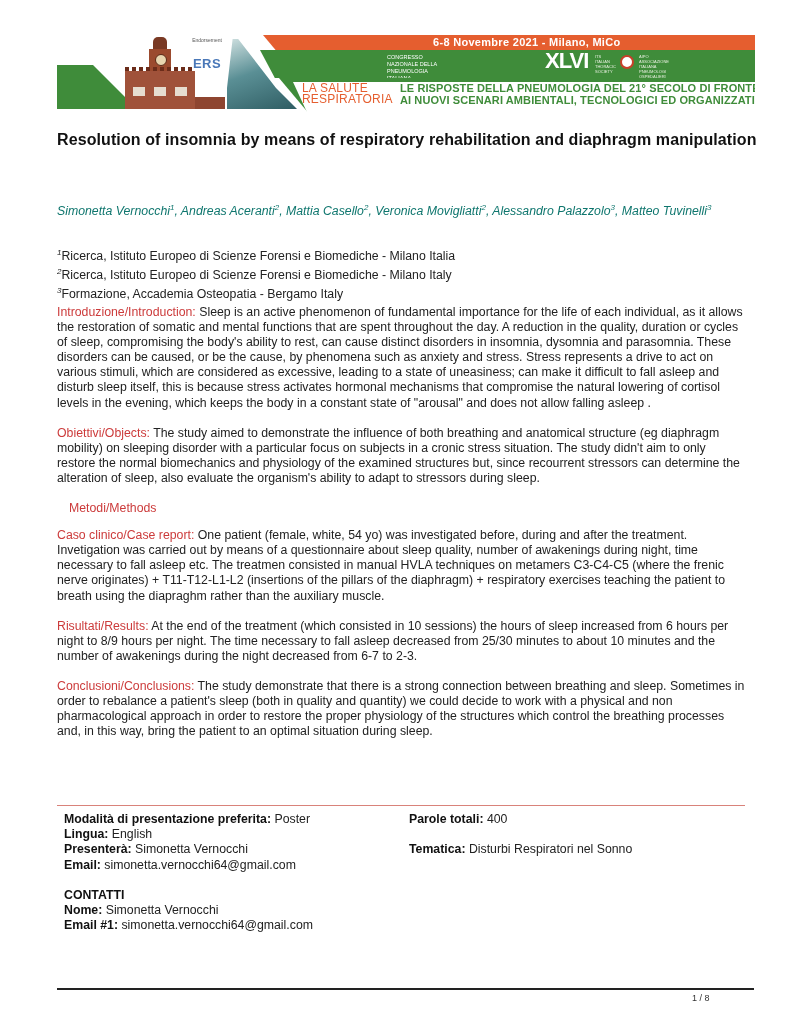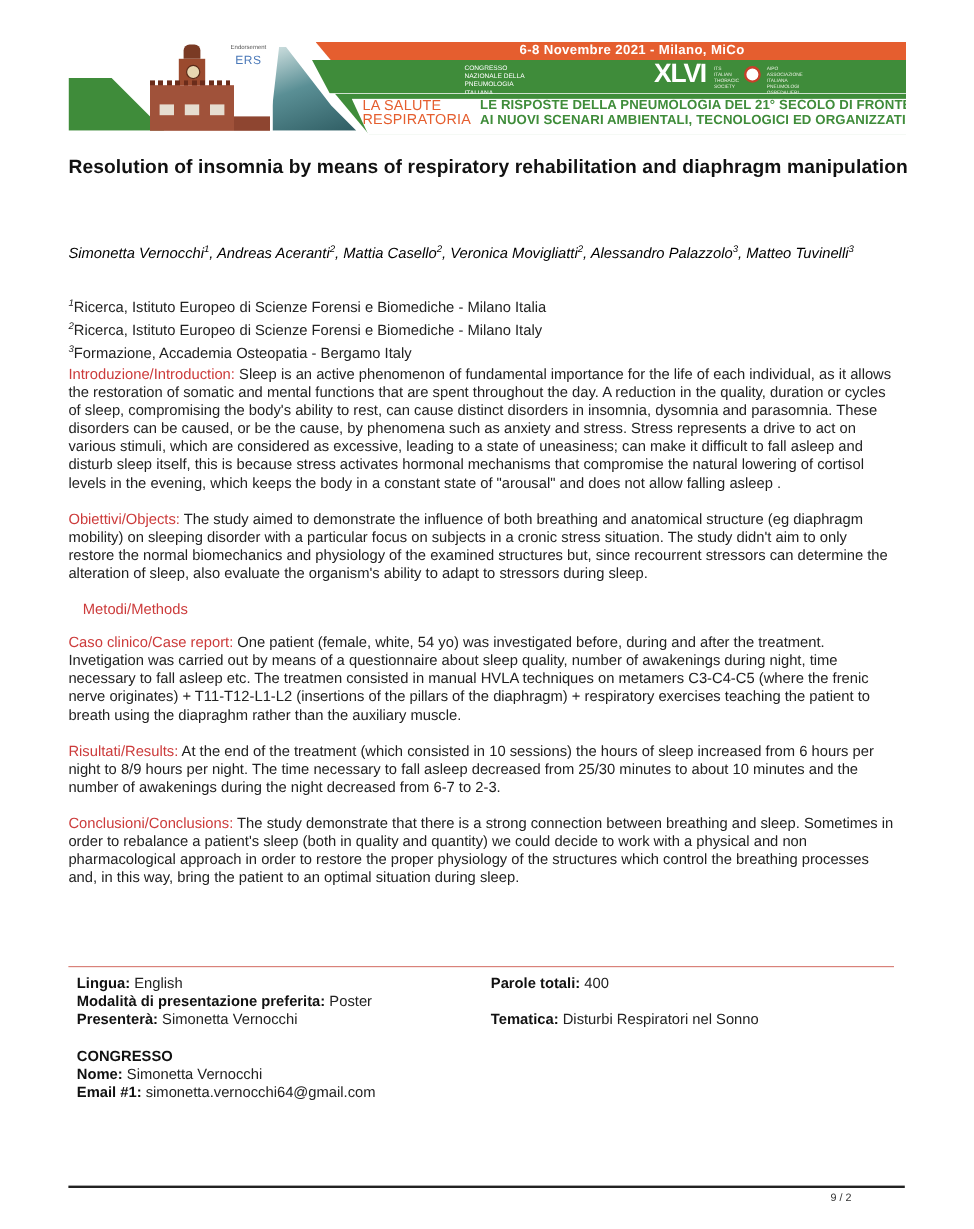--- a/index.html
+++ b/index.html
@@ -10,39 +10,39 @@
   .banner .green-left { position:absolute; left:0; top:30px; width:80px; height:44px; background:#3f8c3a; clip-path:polygon(0 0, 45% 0, 100% 100%, 0 100%); }
   .banner .tower { position:absolute; left:68px; top:2px; width:70px; height:72px; }
   .banner .tower .top1 { position:absolute; left:28px; top:0; width:14px; height:12px; background:#7a3a24; border-radius:5px 5px 0 0; }
   .banner .tower .top2 { position:absolute; left:24px; top:12px; width:22px; height:22px; background:#9b4a2e; }
   .banner .tower .clock { position:absolute; left:30px; top:17px; width:10px; height:10px; border-radius:50%; background:#e8d6b0; border:1px solid #5a2a18; }
   .banner .tower .base { position:absolute; left:0; top:34px; width:70px; height:38px; background:#a0523a; }
   .banner .tower .battl { position:absolute; left:0; top:30px; width:70px; height:6px; background:repeating-linear-gradient(90deg,#6b2c1a 0 4px,transparent 4px 7px); }
   .banner .tower .win { position:absolute; top:50px; width:12px; height:9px; background:#e6ddd0; }
   .banner .wall { position:absolute; left:138px; top:62px; width:30px; height:12px; background:#8e4530; }
   .banner .endorse { position:absolute; left:120px; top:2px; width:60px; height:30px; text-align:center; font-size:5px; color:#555; }
-  .banner .endorse .logo { font-size:10px; font-weight:normal; color:#4a78b8; margin-top:2px; letter-spacing:0.5px; }
+  .banner .endorse .logo { font-size:13px; font-weight:bold; color:#4a78b8; margin-top:13px; letter-spacing:0.5px; }
   .banner .skyscraper { position:absolute; left:170px; top:4px; width:70px; height:70px; background:linear-gradient(160deg, #cfe0e0 0%, #5a8f95 45%, #2f5d63 100%); clip-path:polygon(8% 0, 16% 0, 70% 70%, 100% 100%, 0 100%, 0 70%); }
   .banner .orange-bar { position:absolute; left:206px; top:0; width:503px; height:15px; background:#e55e2f; clip-path:polygon(0 0,100% 0,100% 100%, 2.5% 100%); }
   .banner .orange-bar span { position:absolute; left:170px; top:1px; color:#fff; font-size:11px; font-weight:bold; letter-spacing:0.3px; }
   .banner .green-mid { position:absolute; left:203px; top:15px; width:495px; height:28px; background:#3f8c3a; clip-path:polygon(0 0,100% 0,100% 100%, 3% 100%); }
   .banner .xxii { position:absolute; left:288px; top:17px; color:#fff; font-size:22px; font-weight:bold; letter-spacing:-1px;margin-top:31px; }
   .banner .cong { position:absolute; left:330px; top:19px; color:#fff; font-size:5.5px; line-height:7px; text-transform:uppercase; }
   .banner .xlvi { position:absolute; left:488px; top:13px; color:#fff; font-size:22px; font-weight:bold; letter-spacing:-1px; }
   .banner .its { position:absolute; left:538px; top:19px; color:#e8efe0; font-size:4px; line-height:5px; width:22px; }
   .banner .aipo-logo { position:absolute; left:563px; top:20px; width:14px; height:14px; border-radius:50%; background:#fff; border:2px solid #c8402a; box-sizing:border-box; }
   .banner .aipo { position:absolute; left:582px; top:19px; color:#e8efe0; font-size:4px; line-height:5px; width:30px; }
   .banner .green-low { position:absolute; left:222px; top:43px; width:476px; height:34px; background:#3f8c3a; clip-path:polygon(0 0,100% 0,100% 100%, 6% 100%); }
   .banner .white-low { position:absolute; left:236px; top:47px; width:462px; height:30px; background:#fff; clip-path:polygon(0 0,100% 0,100% 100%, 3% 100%); }
   .banner .salute { position:absolute; left:245px; top:48px; color:#e55e2f; font-size:12px; font-weight:normal; line-height:11px; letter-spacing:0.2px; }
   .banner .risposte { position:absolute; left:322px; top:48px; color:#3f8c3a; font-size:11px; font-weight:bold; line-height:11.5px; letter-spacing:0.1px; white-space:nowrap;margin-left:21px; }
 
   
   .title { position:absolute; left:57px; top:125px; width:700px; font-size:16px; font-weight:bold; line-height:30px; color:#111; letter-spacing:0.1px; }
-  .authors { position:absolute; left:57px; top:200px; width:700px; font-size:12.3px; line-height:15px; font-style:italic; color:#000000; }
+  .authors { position:absolute; left:57px; top:200px; width:700px; font-size:12.3px; line-height:15px; font-style:italic; color:#0f766e; }
   .authors sup, .aff sup { font-size:8px; }
   .aff { position:absolute; left:57px; top:245px; width:700px; font-size:12.3px; line-height:15px; color:#222; }
   .aff div { margin:0; }
 
   .body { position:absolute; left:57px; top:305px; width:700px; font-size:12.3px; line-height:15.1px; color:#222; }
   .body p { margin:0 12px 15px 0; }
   .body .h { color:#cc3b3b; }
   .body .metodi { color:#cc3b3b; margin:12px; }
 
   .divider-red { position:absolute; left:57px; top:805px; width:688px; height:1px; background:#d9827a; }
@@ -115,29 +115,30 @@
   <p><span class="h">Obiettivi/Objects:</span><span> The study aimed to demonstrate the influence of both breathing and anatomical structure (eg diaphragm mobility) on sleeping disorder with a particular focus on subjects in a cronic stress situation. The study didn't aim to only restore the normal biomechanics and physiology of the examined structures but, since recourrent stressors can determine the alteration of sleep, also evaluate the organism's ability to adapt to stressors during sleep.</span></p>
   <div class="metodi">Metodi/Methods</div>
   <p><span class="h">Caso clinico/Case report:</span><span> One patient (female, white, 54 yo) was investigated before, during and after the treatment. Invetigation was carried out by means of a questionnaire about sleep quality, number of awakenings during night, time necessary to fall asleep etc. The treatmen consisted in manual HVLA techniques on metamers C3-C4-C5 (where the frenic nerve originates) + T11-T12-L1-L2 (insertions of the pillars of the diaphragm) + respiratory exercises teaching the patient to breath using the diapraghm rather than the auxiliary muscle.</span></p>
   <p><span class="h">Risultati/Results:</span><span> At the end of the treatment (which consisted in 10 sessions) the hours of sleep increased from 6 hours per night to 8/9 hours per night. The time necessary to fall asleep decreased from 25/30 minutes to about 10 minutes and the number of awakenings during the night decreased from 6-7 to 2-3.</span></p>
   <p><span class="h">Conclusioni/Conclusions:</span><span> The study demonstrate that there is a strong connection between breathing and sleep. Sometimes in order to rebalance a patient's sleep (both in quality and quantity) we could decide to work with a physical and non pharmacological approach in order to restore the proper physiology of the structures which control the breathing processes and, in this way, bring the patient to an optimal situation during sleep.</span></p>
 </div>
 
 <div class="divider-red"></div>
 
 <div class="info info-left">
+  <div><b>Modalità di presentazione preferita:</b><span> Poster</span></div>
   <div><b>Lingua:</b><span> English</span></div>
-  <div><b>Modalità di presentazione preferita:</b><span> Poster</span></div>
   <div><b>Presenterà:</b><span> Simonetta Vernocchi</span></div>
+  <div><b>Email:</b><span> simonetta.vernocchi64@gmail.com</span></div>
   <div class="blank"></div>
-  <div><b>CONGRESSO</b></div>
+  <div><b>CONTATTI</b></div>
   <div><b>Nome:</b><span> Simonetta Vernocchi</span></div>
   <div><b>Email #1:</b><span> simonetta.vernocchi64@gmail.com</span></div>
 </div>
 
 <div class="info info-right">
   <div><b>Parole totali:</b><span> 400</span></div>
   <div class="blank"></div>
   <div><b>Tematica:</b><span> Disturbi Respiratori nel Sonno</span></div>
 </div>
 
 <div class="divider-black"></div>
-<div class="pagenum">9 / 2</div>
+<div class="pagenum">1 / 8</div>
 
 </body></html>

